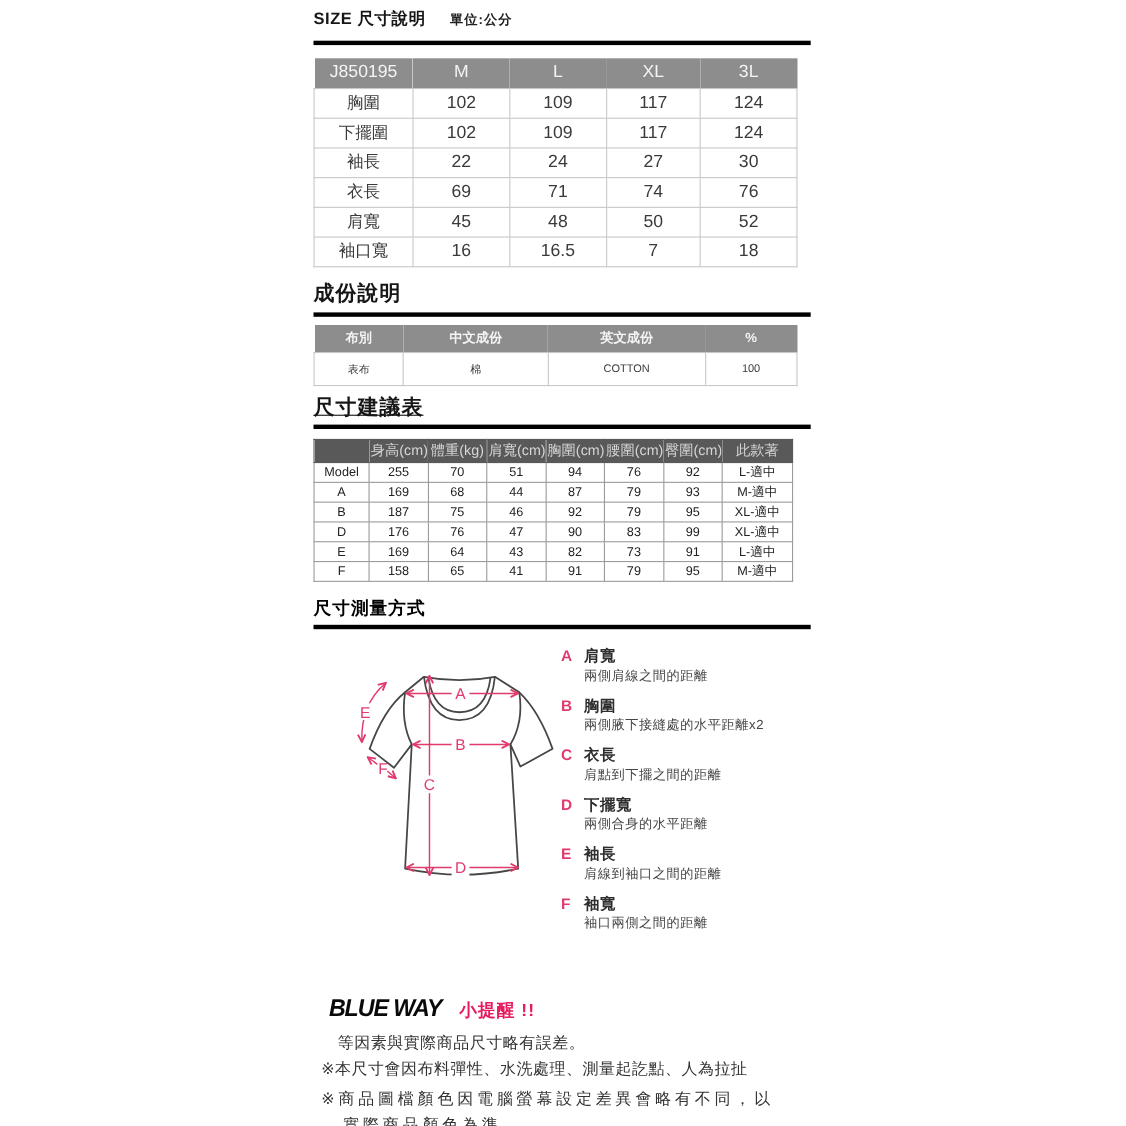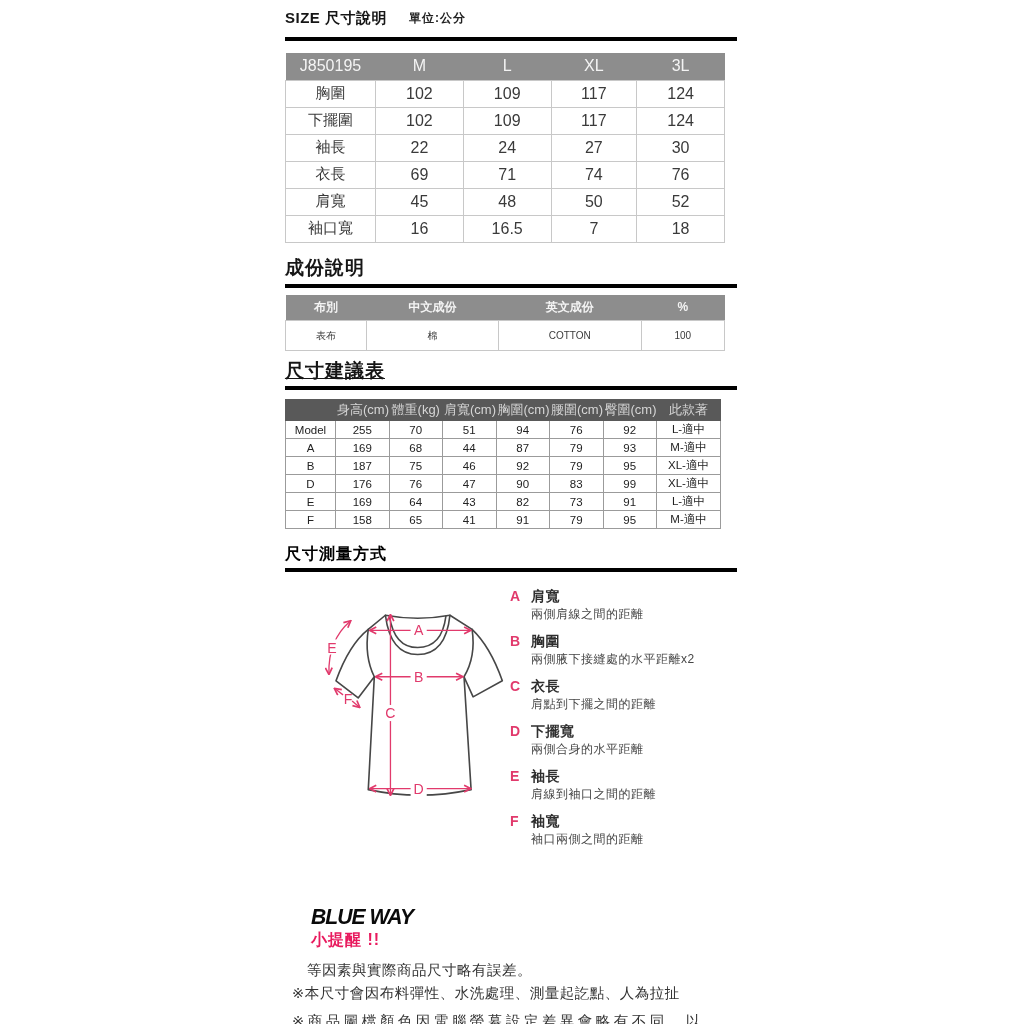--- a/index.html
+++ b/index.html
@@ -76,21 +76,21 @@
   
   .tee-stroke{fill:none;stroke:#474747;stroke-width:1.6;stroke-linejoin:round;stroke-linecap:round;}
   .tee-fill{fill:#fff;stroke:#474747;stroke-width:1.6;stroke-linejoin:round;}
   .pink-line{fill:none;stroke:var(--accent);stroke-width:1.3;}
   .pink-stroke{fill:none;stroke:var(--accent);stroke-width:2;}
   .dlabel{fill:var(--accent);font-size:14px;font-family:"Liberation Sans",sans-serif;text-anchor:middle;}
   .lblbg{fill:#fff;}
 
   
   .footer{margin-top:46px;}
-  .brand-row{display:flex;align-items:baseline;margin-left:14px;flex-direction:column;}
+  .brand-row{display:flex;align-items:baseline;margin-left:14px;}
   .brand{
     font-size:22px;font-weight:bold;font-style:italic;color:#0a0a0a;
     letter-spacing:-1px;transform:scaleX(0.96);transform-origin:left;
   }
   .brand-note{color:#e81a5e;font-size:16px;font-weight:bold;margin-left:12px;letter-spacing:1px;}
   .bullets{margin-top:8px;margin-left:7px;}
   .b-line{font-size:14.5px;color:#333;line-height:23px;letter-spacing:0.5px;}
   .b-indent1{padding-left:15px;}
   .b2 .b-line{letter-spacing:3.5px;}
   .b2{margin-top:5px;}

